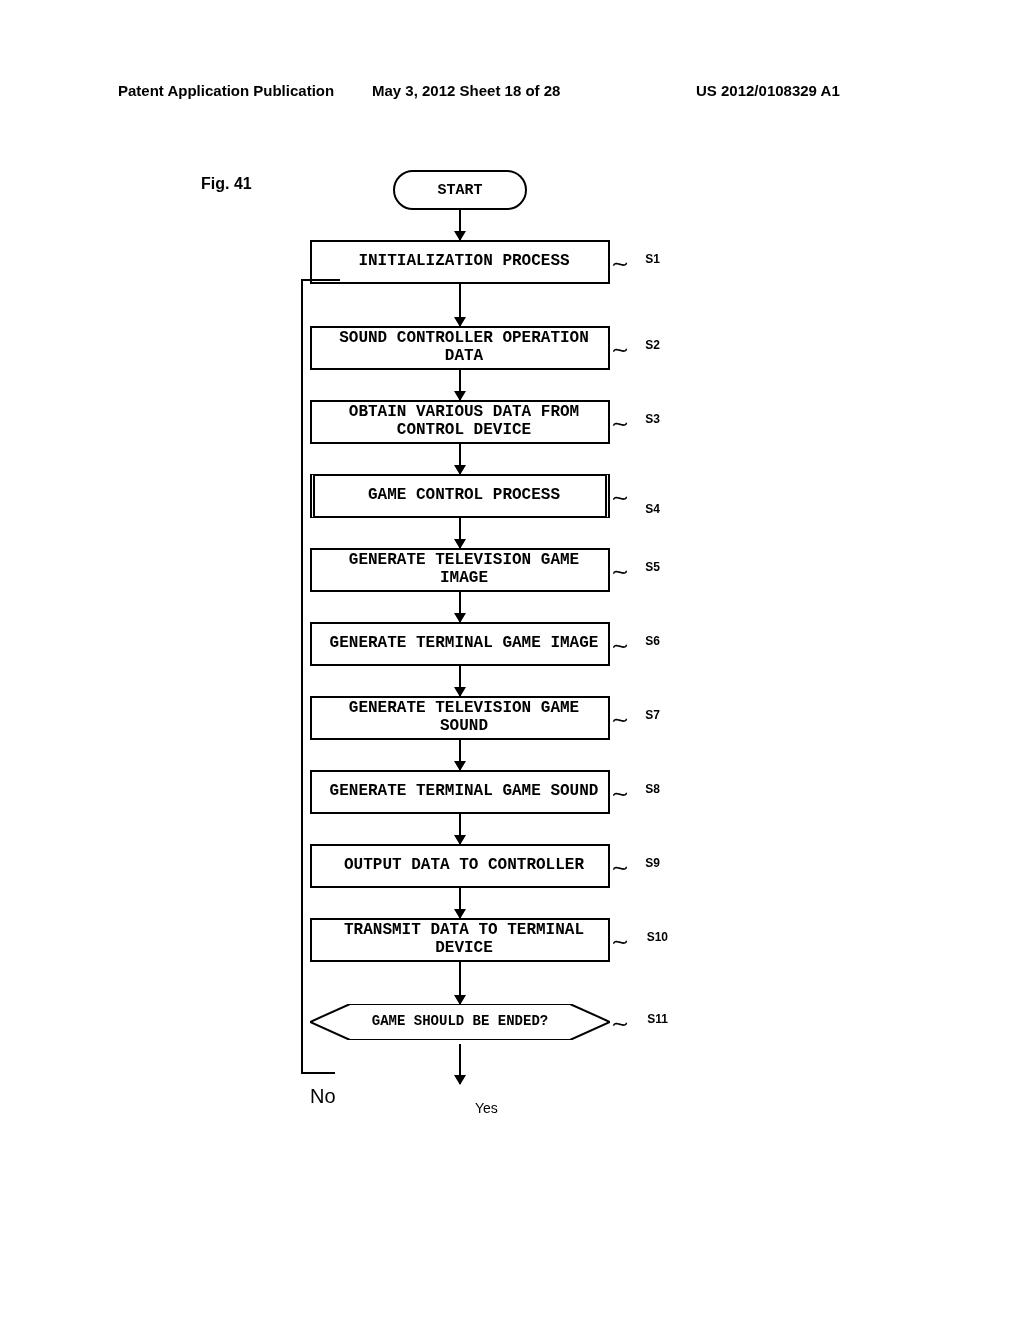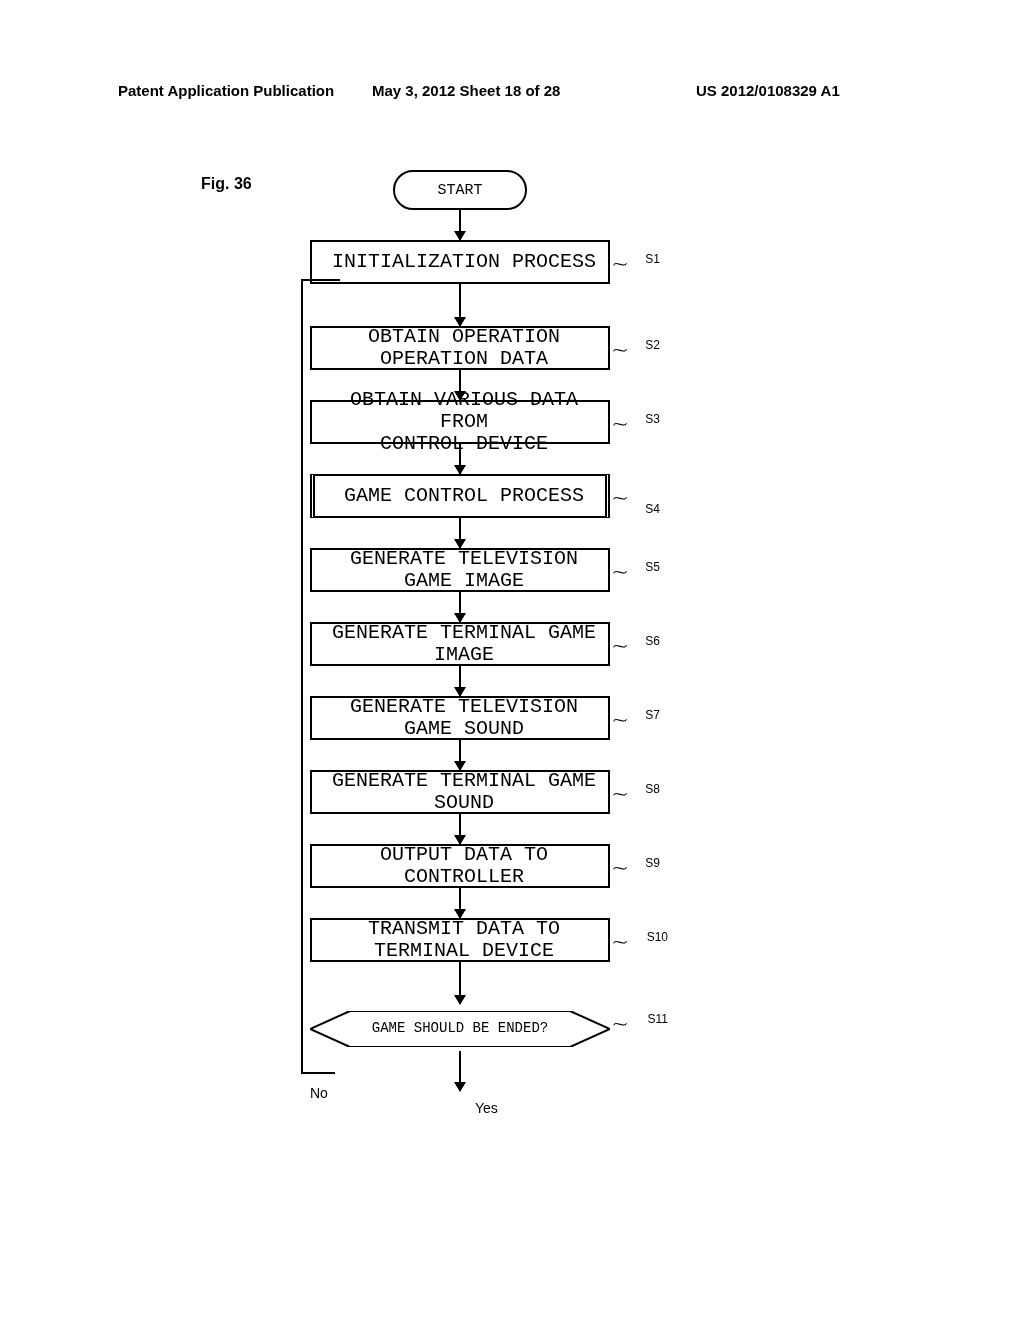--- a/index.html
+++ b/index.html
@@ -58,37 +58,36 @@
     margin: 0 auto;
     background: white;
   }
   .process-box {
     border: 2px solid black;
     width: 300px;
     height: 40px;
     display: flex;
     align-items: center;
     justify-content: center;
-    font-size: 20px;
+    font-size: 16px;
     font-family: 'Courier New', monospace;
     text-align: center;
     line-height: 1.1;
     background: white;
     position: relative;
     padding-left: 8px;
   }
   .process-box.double {
     border-left: 5px double black;
     border-right: 5px double black;
   }
   .diamond-wrap {
     position: relative;
     width: 300px;
     height: 40px;
-    margin-top: 7px;
   }
   .diamond-text {
     position: absolute;
     width: 300px;
     text-align: center;
     top: 9px;
     font-size: 14px;
     font-family: 'Courier New', monospace;
     z-index: 2;
   }
@@ -113,47 +112,48 @@
   .step-label {
     position: absolute;
     font-size: 12px;
     font-family: Arial, sans-serif;
   }
   .node-row {
     position: relative;
     display: flex;
     justify-content: flex-end;
     width: 300px;
+    font-weight: bold;
   }
   .tilde {
     position: absolute;
     right: -18px;
     top: 12px;
     font-size: 16px;
   }
   .yes-label {
     position: absolute;
     font-size: 14px;
   }
   .no-label {
     position: absolute;
-    font-size: 14px;
+    font-size: 20px;
     text-align: right;
   }
 </style>
 </head>
 <body>
 
 <div class="header">
   <span class="header-left">Patent Application Publication</span>
   <span class="header-center">May 3, 2012   Sheet 18 of 28</span>
   <span class="header-right">US 2012/0108329 A1</span>
 </div>
 
-<div class="figure-label">Fig. 36</div>
+<div class="figure-label">Fig. 41</div>
 
 <div class="flowchart">
 
   <div class="node-row">
     <div class="terminator">
       <span>START</span>
     </div>
   </div>
   <div class="arrow-down"></div>
 
@@ -166,21 +166,21 @@
   </div>
   <div class="arrow-down" style="height:42px"></div>
 
   <svg width="40" height="798" style="position:absolute;left:-10px;top:108px">
     <path d="M 35 795 L 2 795 L 2 2 L 155 2" fill="none" stroke="black" stroke-width="2"></path>
     <polygon points="155,2 145,-4 145,8" fill="black"></polygon>
   </svg>
 
   <div class="node-row">
     <div class="process-box">
-      <span>OBTAIN OPERATION OPERATION DATA</span>
+      <span>SOUND CONTROLLER OPERATION DATA</span>
     </div>
     <span class="tilde">⁓</span>
     <span class="step-label" style="right:-50px;top:12px">S2</span>
   </div>
   <div class="arrow-down"></div>
 
   <div class="node-row">
     <div class="process-box">
       <span style="white-space:pre-line">OBTAIN VARIOUS DATA FROM
 CONTROL DEVICE</span>

